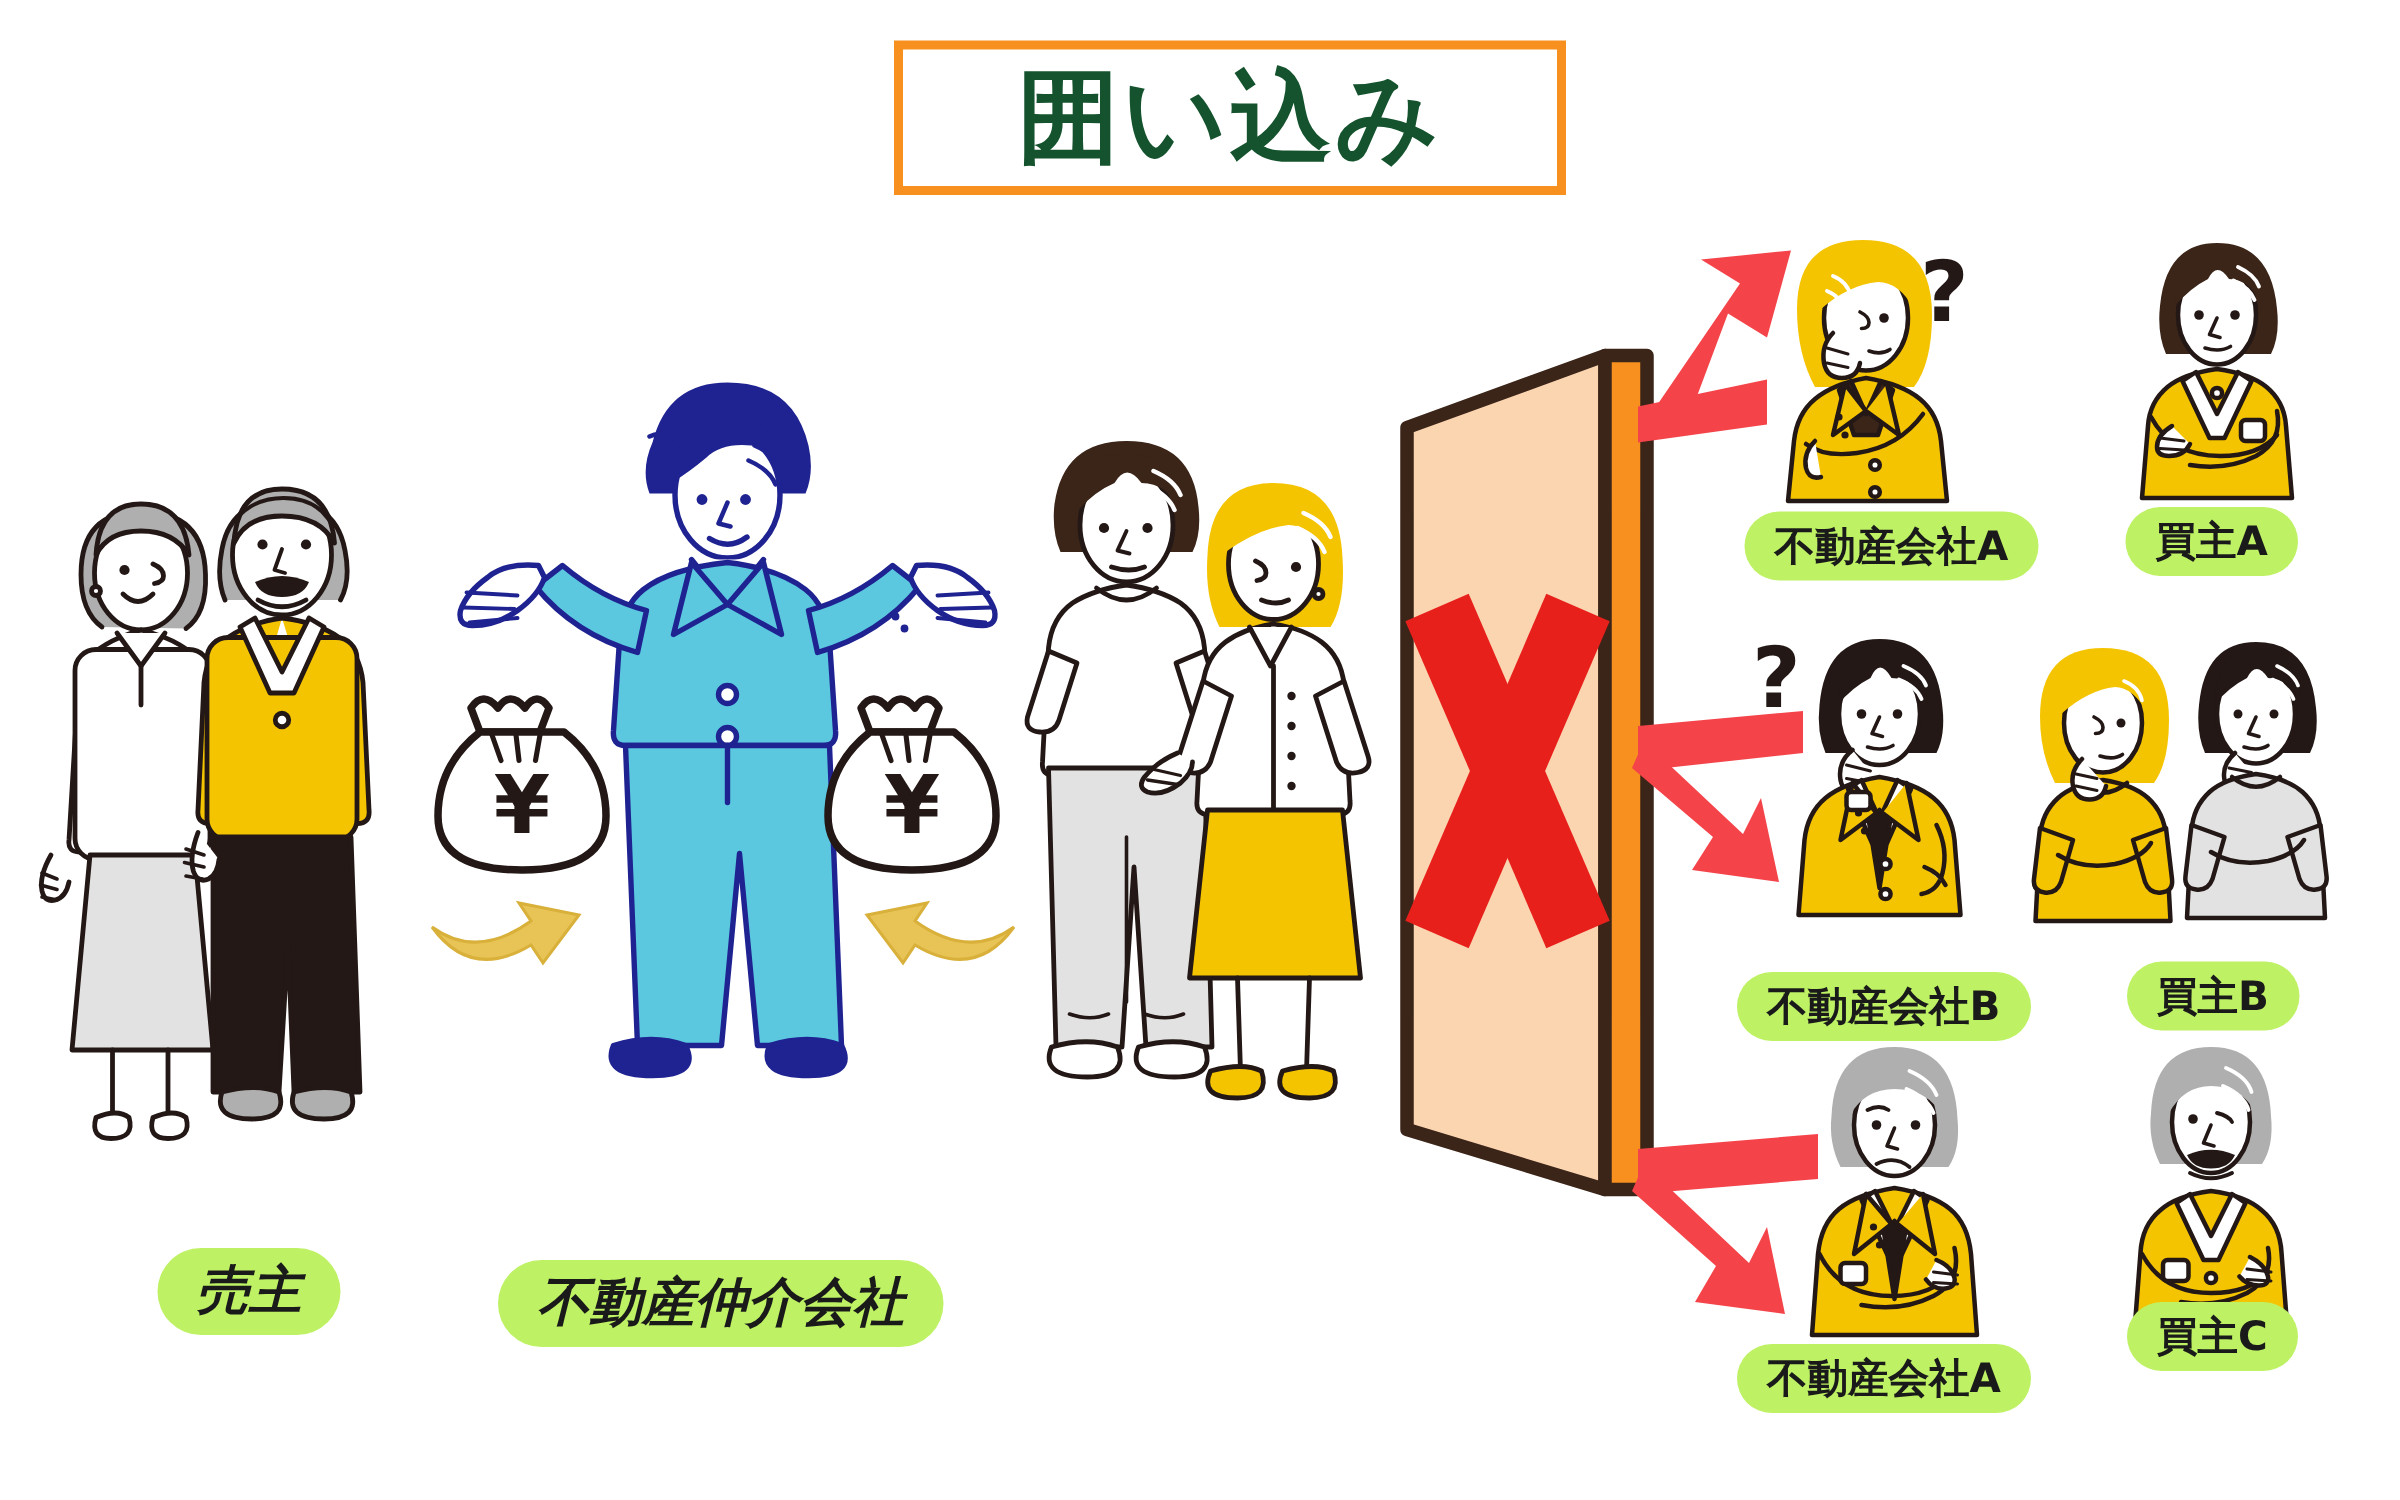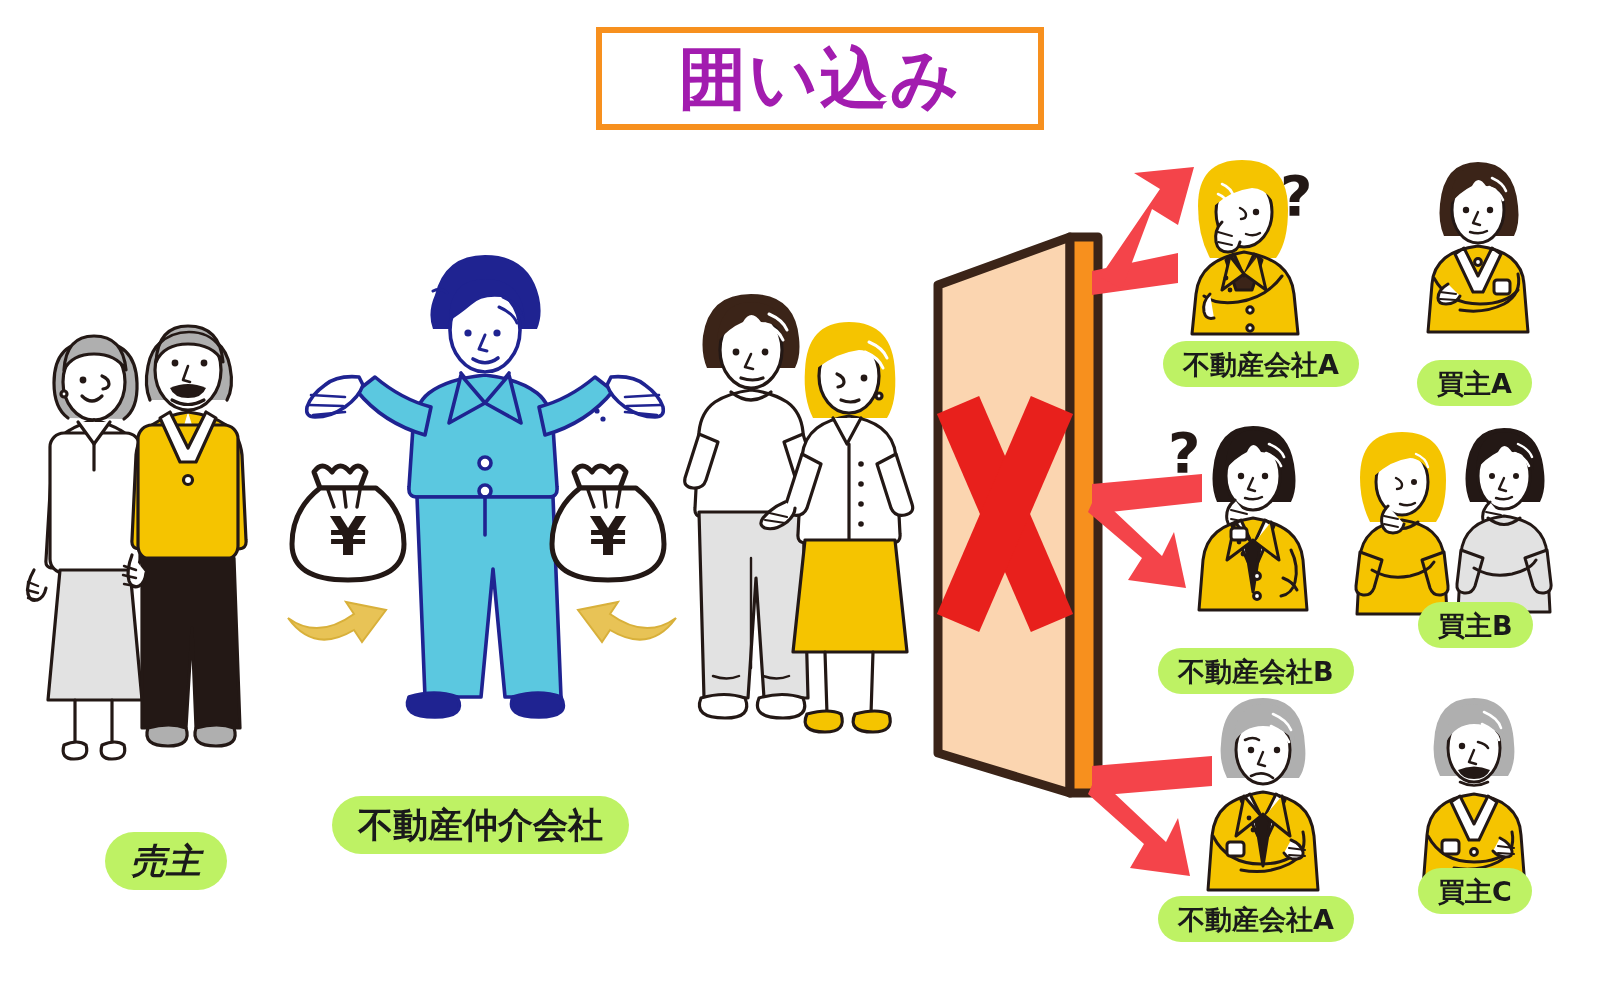--- a/index.html
+++ b/index.html
@@ -13,21 +13,21 @@
 
   
   .title-box {
     position: absolute; left: 596px; top: 27px;
     width: 448px; height: 103px;
     border: 6px solid #F7901E;
     background: #ffffff;
     display: flex; align-items: center; justify-content: center;
   }
   .title-text {
-    color: #a21caf;
+    color: #14532d;
     font-size: 68px;
     font-weight: 900;
     letter-spacing: 2px;
     line-height: 1;
     white-space: nowrap;
   }
 
   
   .pill {
     position: absolute;
@@ -183,21 +183,21 @@
         <circle cx="318" cy="184" r="2.6" fill="#1F2391" stroke="none"></circle>
 
         <path d="M132 262 l136 0 l8 200 l-56 0 l-12 -128 l-12 128 l-56 0 z" fill="#5BC8E0"></path>
         <path d="M200 300 l0 -38"></path>
 
         <path d="M124 462 q26 -8 48 0 q10 20 -22 20 q-34 0 -26 -20 z" fill="#1F2391" stroke="#1F2391"></path>
         <path d="M228 462 q26 -8 48 0 q10 20 -22 20 q-34 0 -26 -20 z" fill="#1F2391" stroke="#1F2391"></path>
       </g>
     </svg>
   </div>
-  <div class="pill big" style="left:332px; top:796px;">
+  <div class="pill big" style="left:332px; top:840px;font-style:italic;">
     <span>不動産仲介会社</span>
   </div>
 
   <div class="fig" style="left:548px; top:445px;">
     <svg width="120" height="140" viewBox="0 0 120 140">
       <g fill="none" stroke="#231815" stroke-width="5" stroke-linejoin="round" stroke-linecap="round">
         <path d="M26 27 q8 -12 18 0 q8 -12 18 0 q8 -12 16 0 l-6 16 l-40 0 z" fill="#ffffff"></path>
         <path d="M32 43 q-28 22 -28 56 q0 36 56 36 q56 0 56 -36 q0 -34 -28 -56 z" fill="#ffffff"></path>
         <path d="M40 45 l6 17 M56 45 l2 17 M72 45 l-3 17" stroke-width="3.4"></path>
       </g>
@@ -345,21 +345,21 @@
         <path d="M100 122 q4 20 -14 30 q-20 10 -44 6"></path>
         <path d="M30 132 q-10 6 -10 14 q0 6 8 6 q10 0 14 -8" fill="#ffffff"></path>
         <path d="M22 140 l16 2 M22 147 l16 1" stroke-width="2"></path>
         <rect x="76" y="128" width="16" height="14" rx="3" fill="#ffffff"></rect>
       </g>
     </svg>
   </div>
   <div class="pill small" style="left:1163px; top:341px;">
     <span>不動産会社A</span>
   </div>
-  <div class="pill small" style="left:1417px; top:360px;">
+  <div class="pill small" style="left:1417px; top:338px;">
     <span>買主A</span>
   </div>
 
   <div class="fig" style="left:1090px; top:468px;">
     <svg width="120" height="120" viewBox="0 0 120 120">
 
       <path d="M2 16 L112 6 L112 34 L2 46 Z" fill="#F4444A"></path>
 
       <path d="M6 26 L72 88 L84 64 L96 120 L38 112 L52 90 L-2 44 Z" fill="#F4444A"></path>
     </svg>
@@ -434,21 +434,21 @@
         <path d="M140 98 q16 13 32 0"></path>
         <path d="M113 130 l-4 34 q-1 8 7 9 q8 1 11 -7 l8 -28 z" fill="#E2E2E2"></path>
         <path d="M199 130 l4 34 q1 8 -7 9 q-8 1 -11 -7 l-8 -28 z" fill="#E2E2E2"></path>
         <path d="M126 148 q16 10 38 6 q18 -4 24 -14"></path>
       </g>
     </svg>
   </div>
   <div class="pill small" style="left:1158px; top:648px;">
     <span>不動産会社B</span>
   </div>
-  <div class="pill small" style="left:1418px; top:602px;">
+  <div class="pill small" style="left:1418px; top:641px;">
     <span>買主B</span>
   </div>
 
   <div class="fig" style="left:1090px; top:752px;">
     <svg width="130" height="125" viewBox="0 0 130 125">
       <path d="M2 14 L122 4 L122 34 L2 44 Z" fill="#F4444A"></path>
       <path d="M6 24 L76 90 L88 66 L100 124 L40 116 L54 92 L-2 42 Z" fill="#F4444A"></path>
     </svg>
   </div>
   <div class="fig" style="left:1195px; top:690px;">

